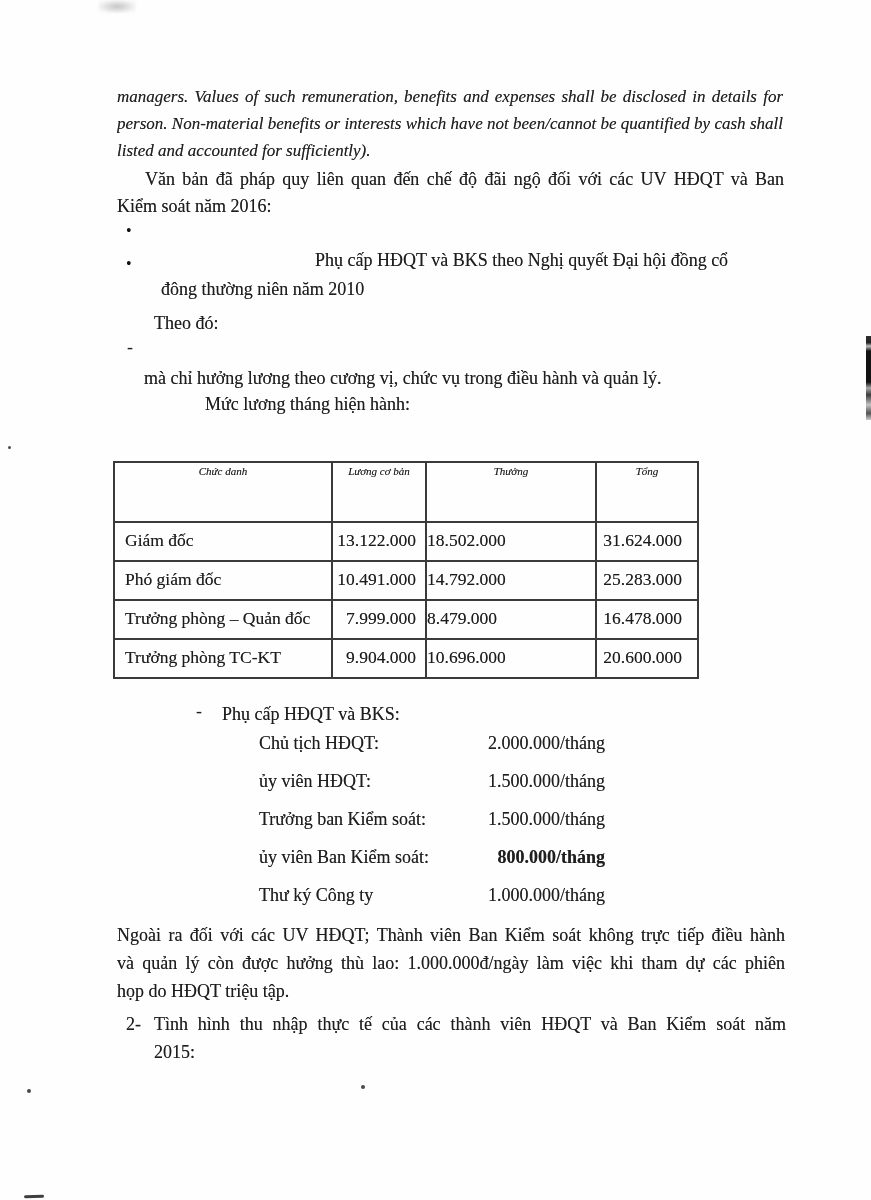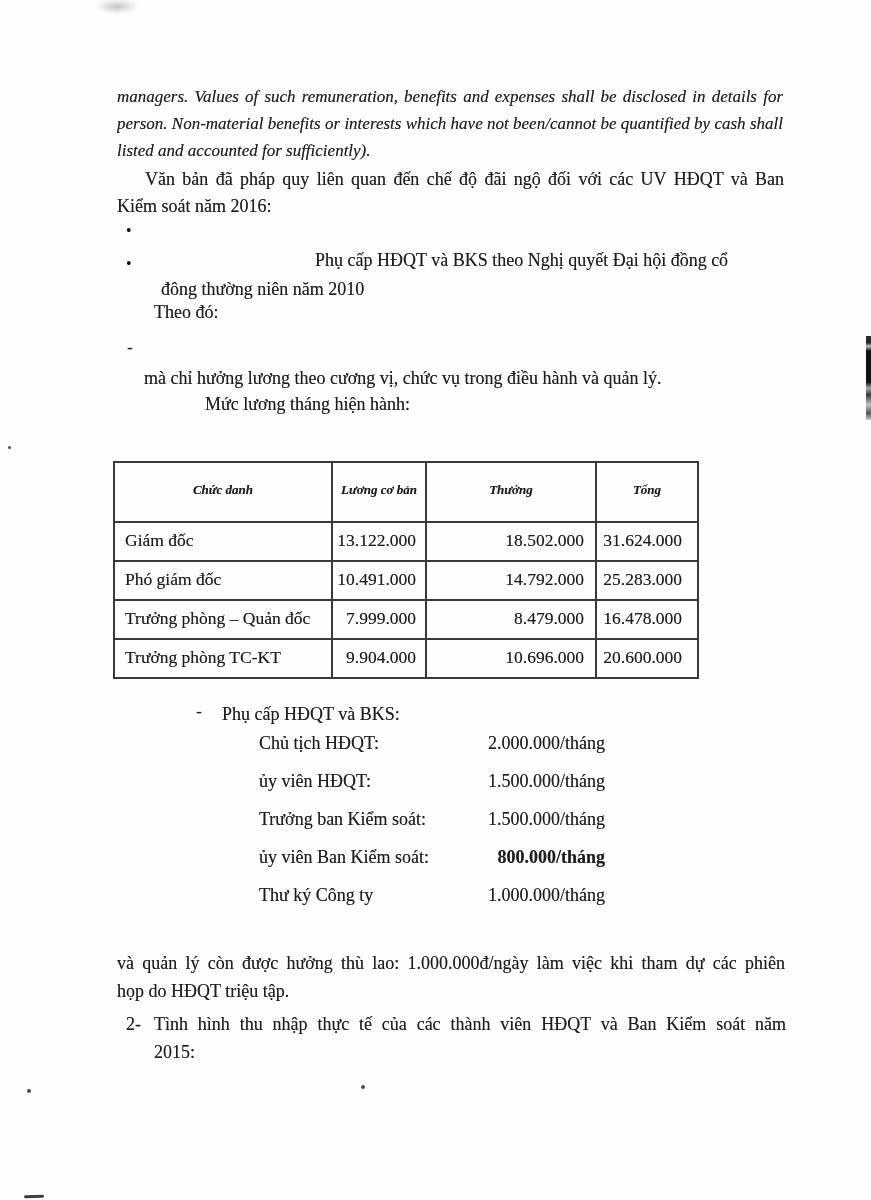--- a/index.html
+++ b/index.html
@@ -57,29 +57,29 @@
   }
   table.salary td, table.salary th {
     border: 2px solid #3a3a3a;
     vertical-align: top;
     box-sizing: border-box;
     padding: 0;
   }
   table.salary tr.hdr { height: 60px; }
   table.salary tr.row { height: 38px; }
   table.salary th {
-    font-weight: bold;
+    font-weight: normal;
     font-style: italic;
     text-align: center;
-    padding-top: 19px;
-    font-size: 13px;
+    padding-top: 2px;
+    font-size: 11px;
   }
   table.salary td.pos  { text-align: left;  padding: 7px 4px 0 10px; }
   table.salary td.base { text-align: right; padding: 7px 9px 0 0; }
-  table.salary td.bon  { text-align: right; padding: 7px 11px 9px 0; }
+  table.salary td.bon  { text-align: left; padding: 7px 11px 9px 0; }
   table.salary td.tot  { text-align: right; padding: 7px 15px 0 0; }
   .allow-label { position: absolute; white-space: nowrap; }
   .allow-value {
     position: absolute;
     width: 205px; left: 400px;
     text-align: right;
     white-space: nowrap;
   }
   
   .artifact { position: absolute; }
@@ -118,21 +118,21 @@
 
   <div class="line jline" style="left:145px; top:168px; width:639px;">Văn bản đã pháp quy liên quan đến chế độ đãi ngộ đối với các UV HĐQT và Ban</div>
   <div class="line" style="left:117px; top:195px;">Kiểm soát năm 2016:</div>
 
   <span class="bullet-dot" style="left:126px; top:222px;">•</span>
 
   <span class="bullet-dot" style="left:126px; top:255px;">•</span>
   <div class="line" style="left:315px; top:249px;">Phụ cấp HĐQT và BKS theo Nghị quyết Đại hội đồng cổ</div>
   <div class="line" style="left:145px; top:278px;margin-left:16px;">đông thường niên năm 2010</div>
 
-  <div class="line" style="left:154px; top:301px;">Theo đó:</div>
+  <div class="line" style="left:154px; top:312px;">Theo đó:</div>
 
   <span class="dash" style="left:127px; top:337px;">-</span>
   <div class="line" style="left:144px; top:367px;">mà chỉ hưởng lương theo cương vị, chức vụ trong điều hành và quản lý.</div>
   <div class="line" style="left:205px; top:393px;">Mức lương tháng hiện hành:</div>
 
   <table class="salary">
     <colgroup>
       <col style="width:218px">
         <col style="width:94px">
         <col style="width:170px">
@@ -183,20 +183,21 @@
 
   <div class="line allow-label" style="left:259px; top:808px;">Trưởng ban Kiểm soát:</div>
   <div class="line allow-value" style="top:808px;">1.500.000/tháng</div>
 
   <div class="line allow-label" style="left:259px; top:846px;">ủy viên Ban Kiểm soát:</div>
   <div class="line allow-value" style="top:846px;font-weight:bold;">800.000/tháng</div>
 
   <div class="line allow-label" style="left:259px; top:884px;">Thư ký Công ty</div>
   <div class="line allow-value" style="top:884px;">1.000.000/tháng</div>
 
+  <div class="line jline" style="left:117px; top:924px; width:668px;">Ngoài ra đối với các UV HĐQT; Thành viên Ban Kiểm soát không trực tiếp điều hành</div>
   <div class="line jline" style="left:117px; top:952px; width:668px;">và quản lý còn được hưởng thù lao: 1.000.000đ/ngày làm việc khi tham dự các phiên</div>
   <div class="line" style="left:117px; top:980px;">họp do HĐQT triệu tập.</div>
 
   <div class="line" style="left:126px; top:1013px;">2-</div>
   <div class="line jline" style="left:154px; top:1013px; width:632px;">Tình hình thu nhập thực tế của các thành viên HĐQT và Ban Kiểm soát năm</div>
   <div class="line" style="left:154px; top:1041px;">2015:</div>
 
   <div class="artifact smudge"></div>
   <div class="artifact edge-bar"></div>
   <div class="artifact speck speck-1"></div>

